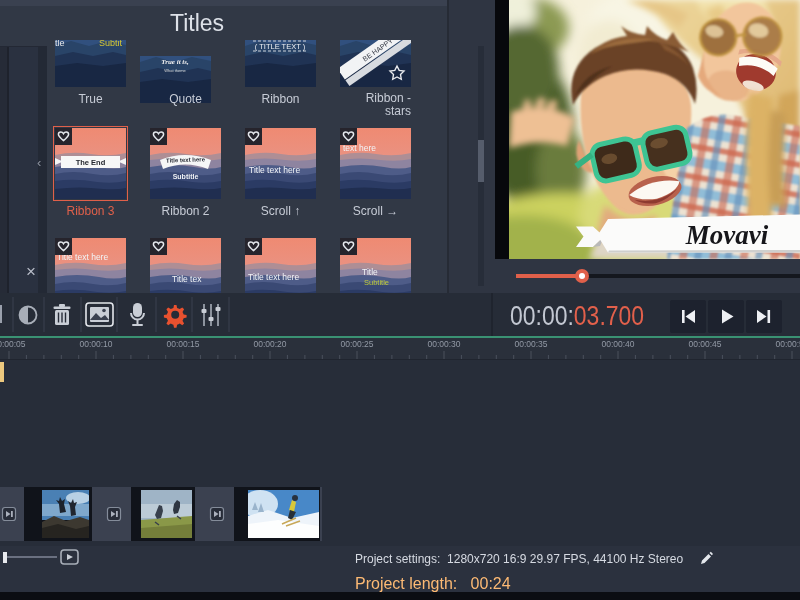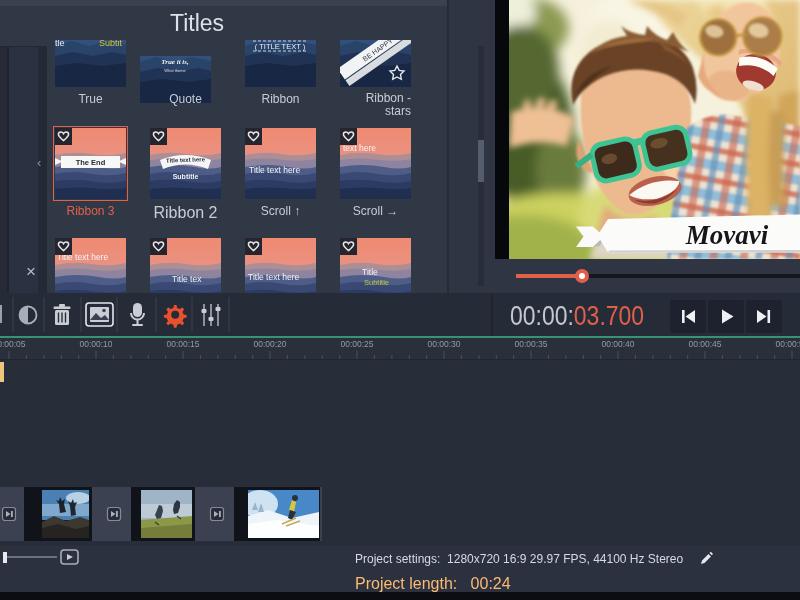--- a/index.html
+++ b/index.html
@@ -113,21 +113,21 @@
   </svg>
 </div>
 <div class="abs" style="left:340px;top:128px;width:71px;height:71px;">
   <svg width="71" height="71">
       <use href="#mtday"></use>
     <text x="3" y="23" font-size="8.5" fill="#f2f4f7" font-family="Liberation Sans">text here</text>
     <use href="#heartbadge"></use>
   </svg>
 </div>
 <div class="abs" style="left:55px;top:204px;width:71px;text-align:center;color:#e0604a;font-size:12px;">Ribbon 3</div>
-<div class="abs" style="left:150px;top:204px;width:71px;text-align:center;color:#c7ccd6;font-size:16px;">Ribbon 2</div>
+<div class="abs" style="left:150px;top:204px;width:71px;text-align:center;color:#c7ccd6;font-size:12px;">Ribbon 2</div>
 <div class="abs" style="left:245px;top:204px;width:71px;text-align:center;color:#c7ccd6;font-size:12px;">Scroll ↑</div>
 <div class="abs" style="left:340px;top:204px;width:71px;text-align:center;color:#c7ccd6;font-size:12px;">Scroll →</div>
 
 <div class="abs" style="left:55px;top:238px;width:71px;height:55px;overflow:hidden;">
   <svg width="71" height="71">
       <use href="#mtday"></use>
     <text x="2" y="22" font-size="8.5" fill="#f2f4f7" font-family="Liberation Sans">Title text here</text>
     <use href="#heartbadge"></use>
   </svg>
 </div>

